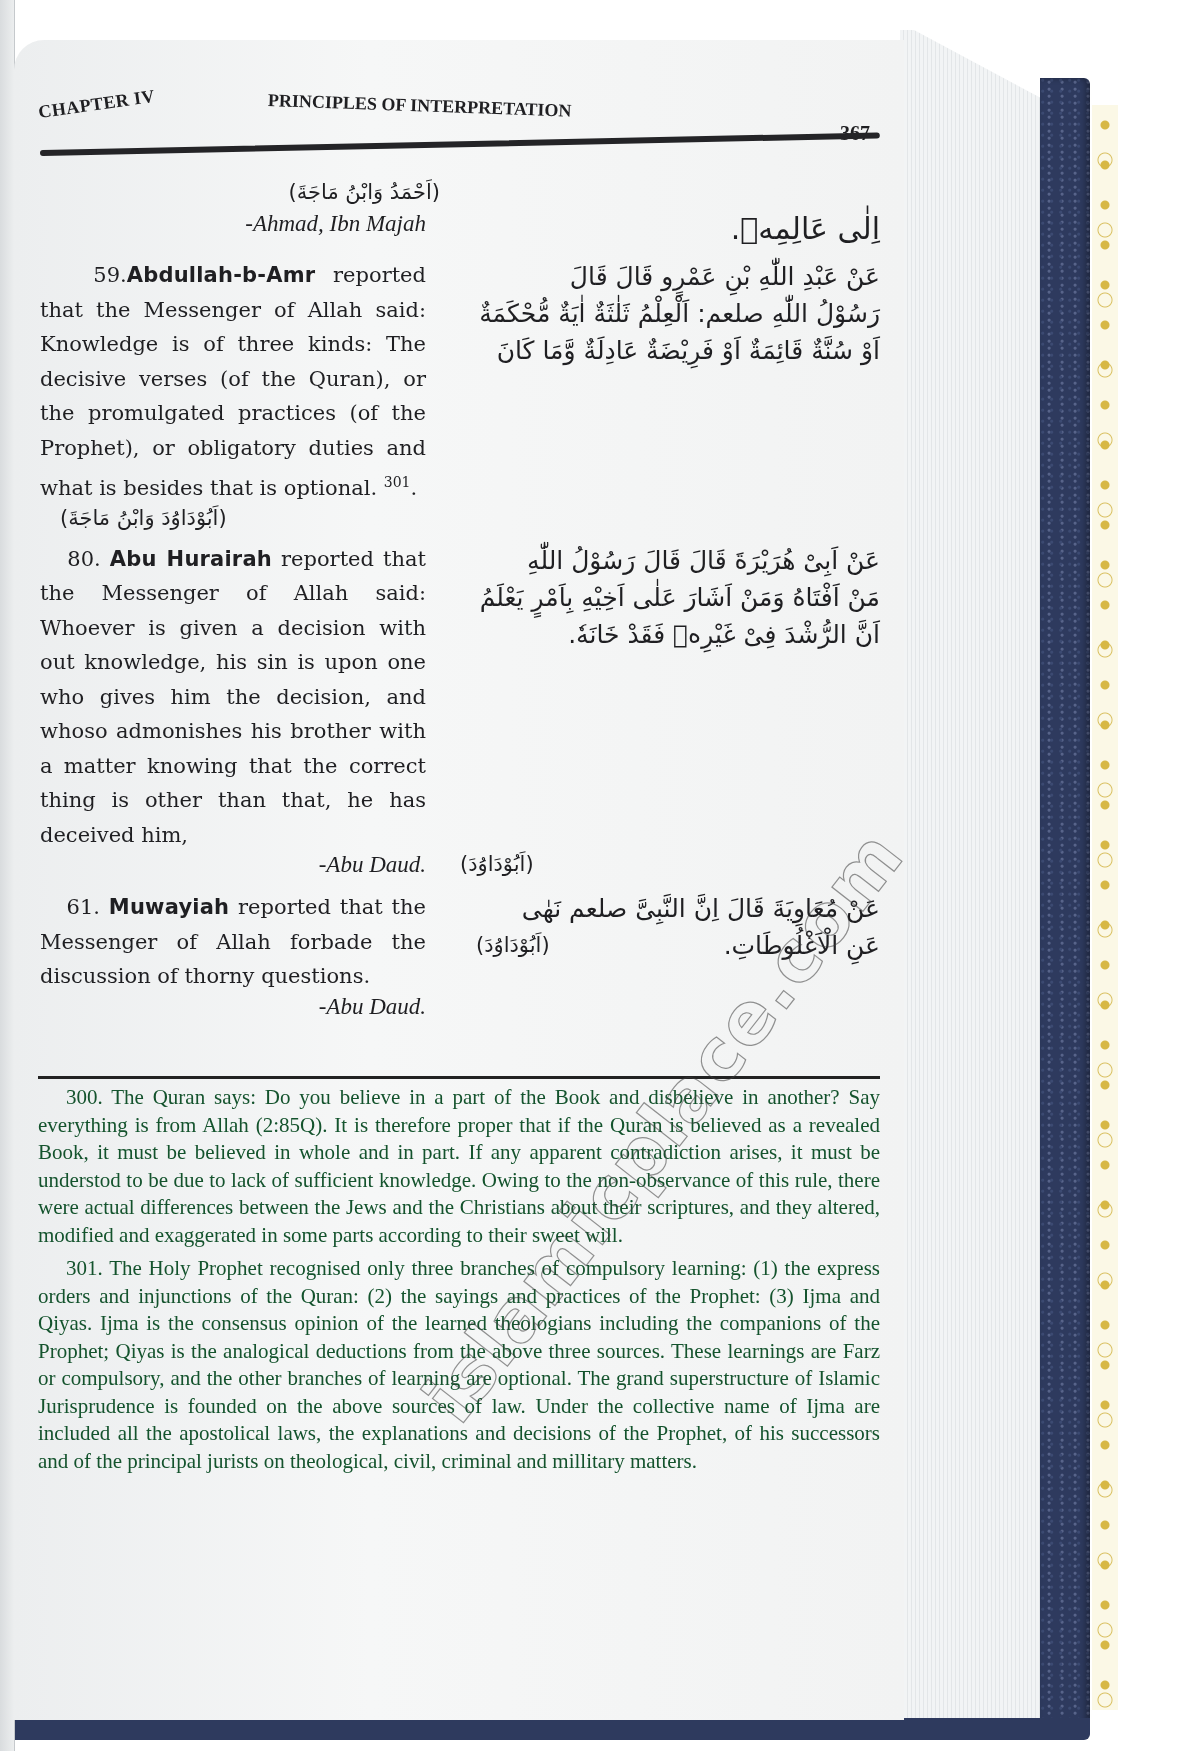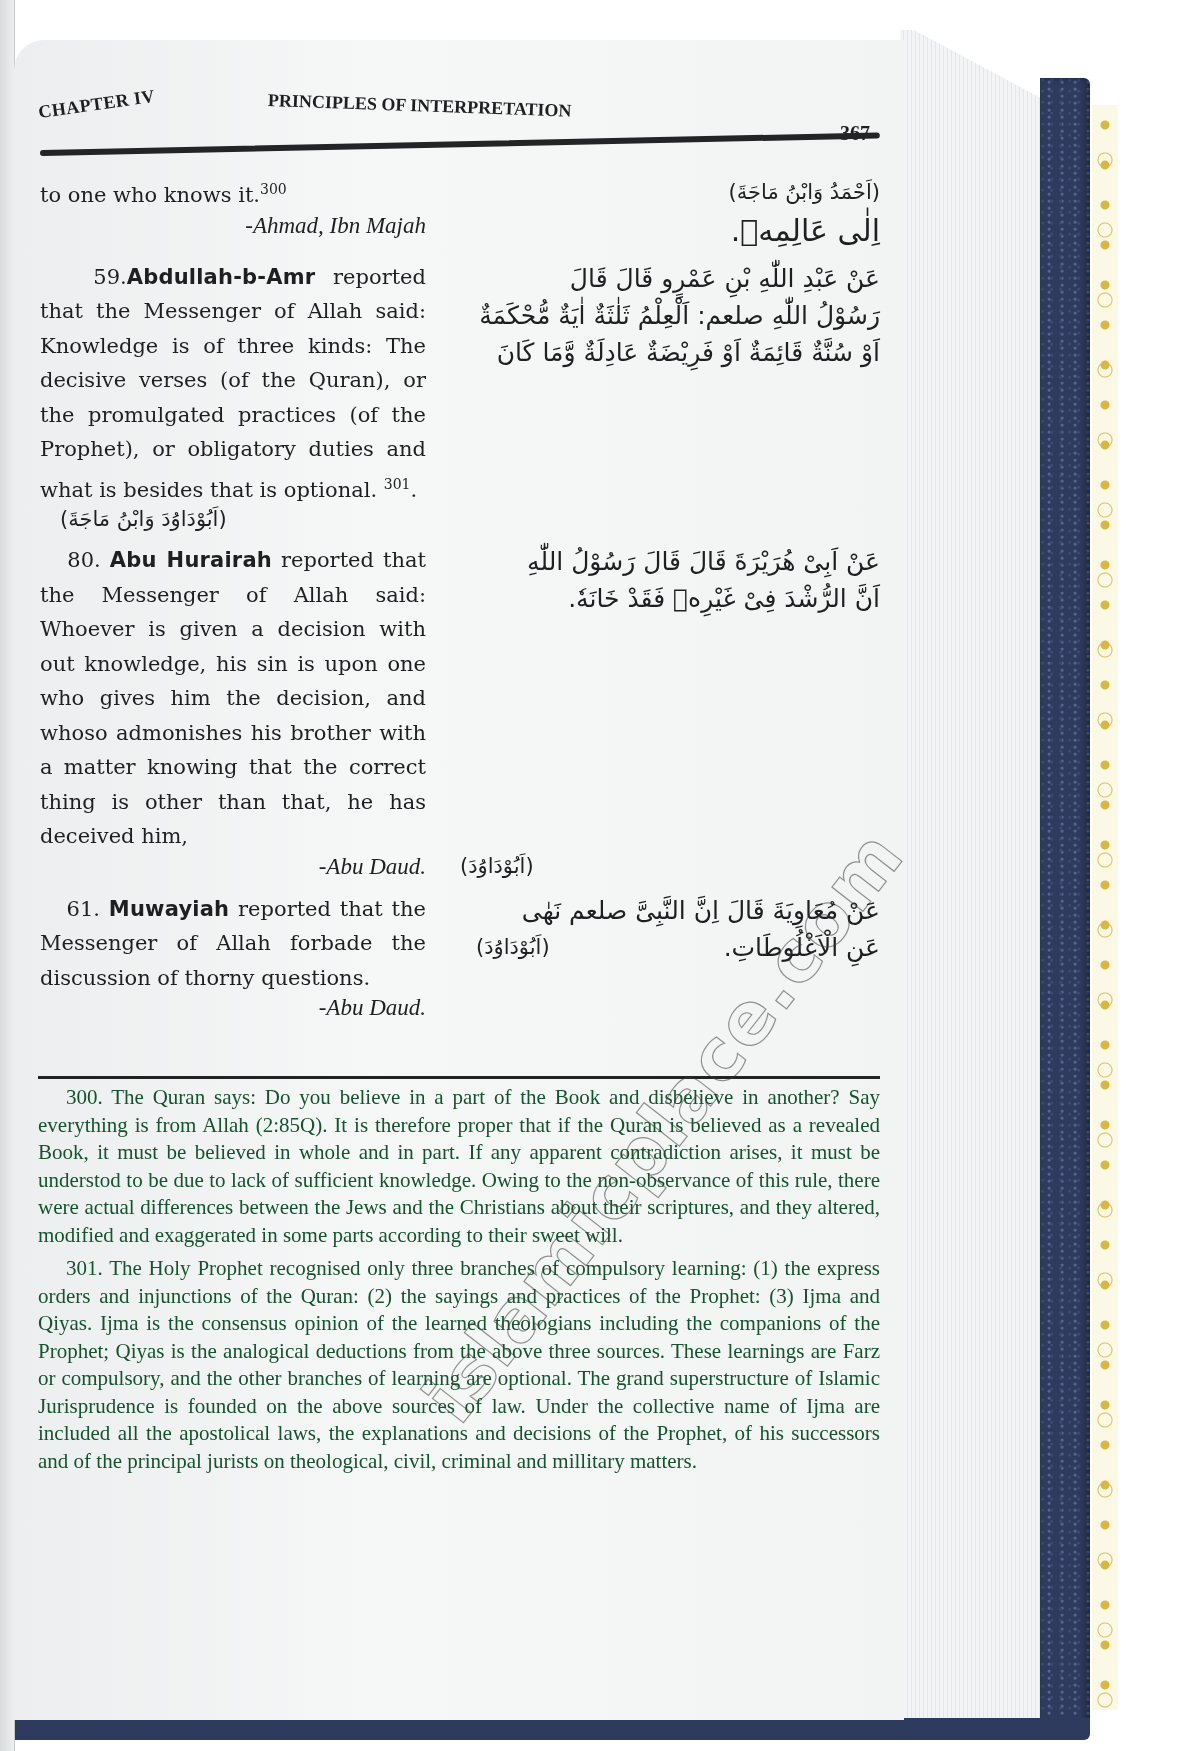--- a/index.html
+++ b/index.html
@@ -132,23 +132,20 @@
   <div class="running-header">
     <span class="chapter-label">CHAPTER IV</span>
     <span class="running-title">PRINCIPLES OF INTERPRETATION</span>
     <span class="page-number">367</span>
     <div class="header-rule"></div>
   </div>
 
   <div class="hadith-area">
 
     <div class="hadith-row">
-      <div class="en">
-        <span>to one who knows it.</span><sup>300</sup>
-      </div>
       <div class="ar">
         <span class="ref-ar">(اَحْمَدُ وَابْنُ مَاجَةَ)</span>
       </div>
     </div>
     <div class="ref-line">
       <div class="ref-en">-Ahmad, Ibn Majah</div>
       <div class="ar-end">اِلٰى عَالِمِهٖ.</div>
     </div>
     <div class="gap"></div>
 
@@ -170,20 +167,21 @@
     <div class="gap"></div>
 
     <div class="hadith-row">
       <div class="en">
         &nbsp;&nbsp;&nbsp;<span class="num">80.</span>
         <span class="narrator">Abu Hurairah</span>
         <span>reported that the Messenger of Allah said: Whoever is given a decision with out knowledge, his sin is upon one who gives him the decision, and whoso admonishes his brother with a matter knowing that the correct thing is other than that, he has deceived him,</span>
       </div>
       <div class="ar">
         <div>عَنْ اَبِىْ هُرَيْرَةَ قَالَ قَالَ رَسُوْلُ اللّٰهِ</div>
+        <div>مَنْ اَفْتَاهُ وَمَنْ اَشَارَ عَلٰى اَخِيْهِ بِاَمْرٍ يَعْلَمُ</div>
         <div>اَنَّ الرُّشْدَ فِىْ غَيْرِهٖ فَقَدْ خَانَهٗ.</div>
       </div>
     </div>
     <div class="ref-line">
       <div class="ref-en">-Abu Daud.</div>
       <div class="ref-ar">(اَبُوْدَاوُدَ)</div>
     </div>
     <div class="gap"></div>
 
     <div class="hadith-row">

